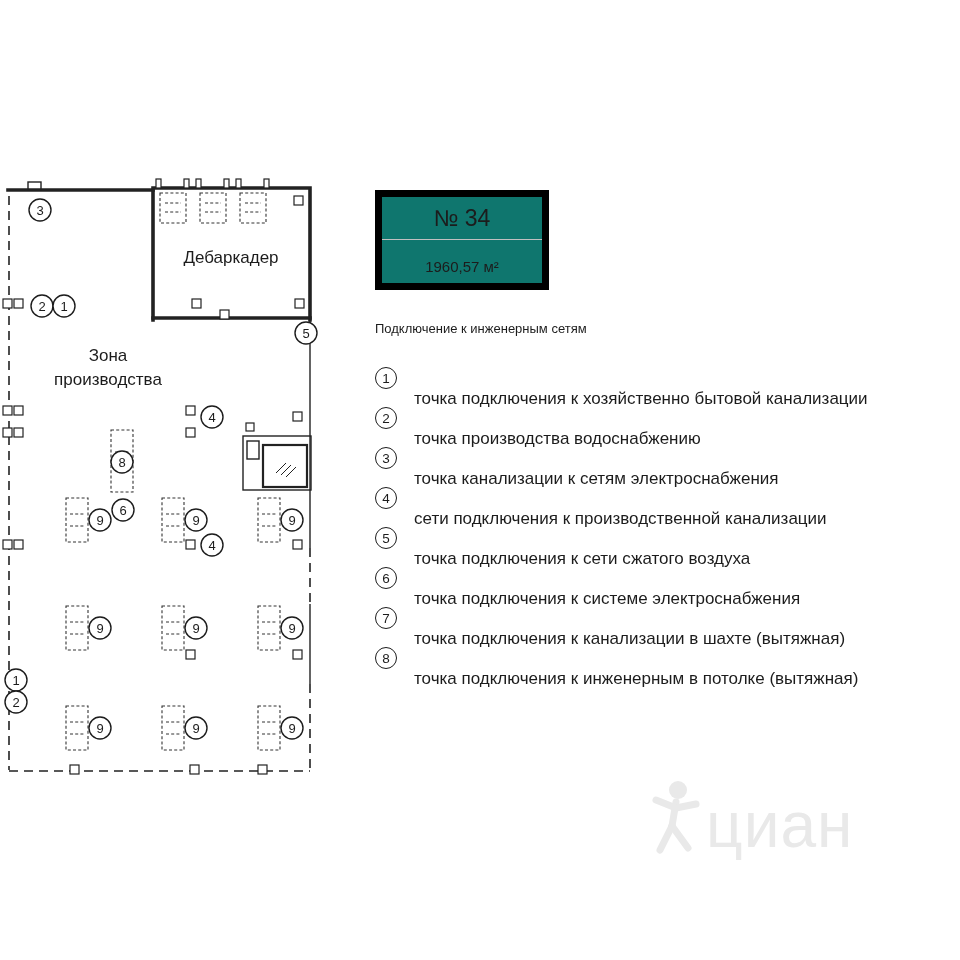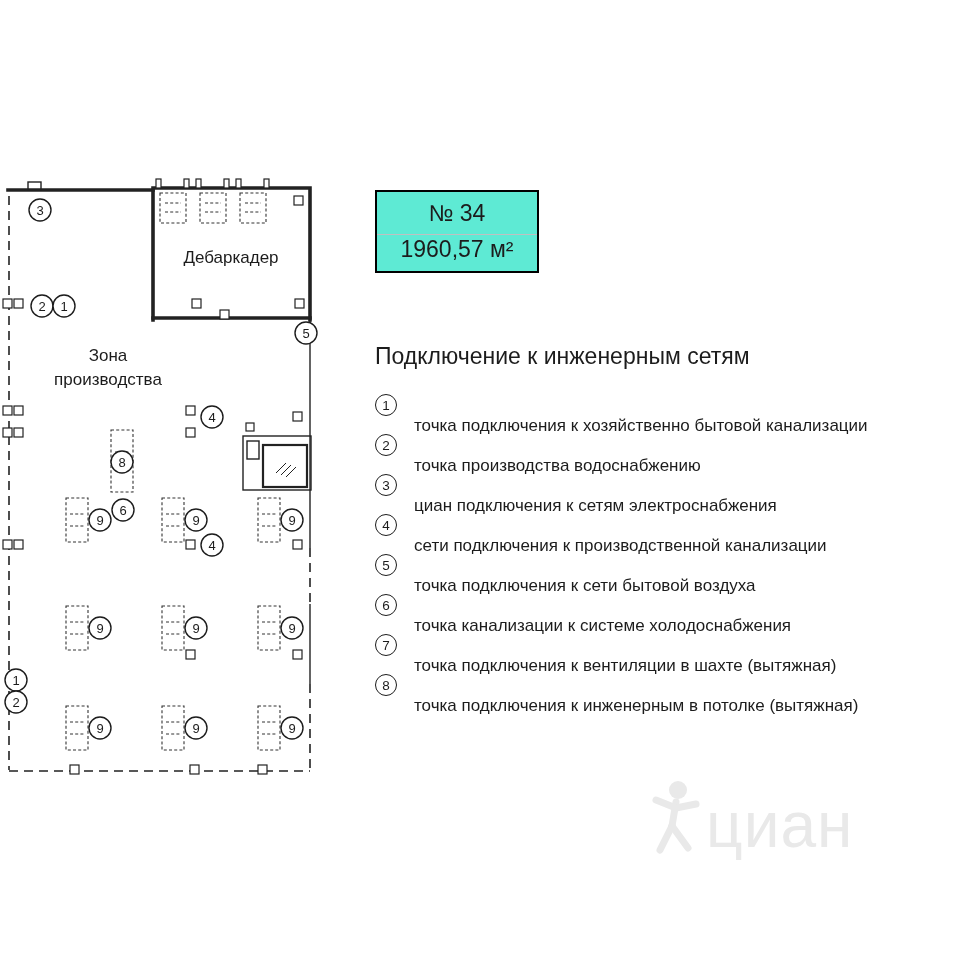--- a/index.html
+++ b/index.html
@@ -15,24 +15,24 @@
   .dashwall{stroke:#222;stroke-width:1.6;fill:none;stroke-dasharray:9 6;}
   .dashrect{stroke:#333;stroke-width:1.1;fill:none;stroke-dasharray:3 2.2;}
   .innerdash{stroke:#333;stroke-width:1;fill:none;stroke-dasharray:3 2.2;}
   .sq{fill:#fff;stroke:#222;stroke-width:1.2;}
   .plan-label{font-size:17px;fill:#1c1c1c;text-anchor:middle;font-family:"Liberation Sans",sans-serif;}
   .marker-circle{fill:#fff;stroke:#1c1c1c;stroke-width:1.4;}
   .marker-num{font-size:13px;fill:#1c1c1c;text-anchor:middle;font-family:"Liberation Sans",sans-serif;}
 
   
   .info{position:absolute;left:375px;top:190px;width:585px;}
-  .unit-box{width:160px;border:2px solid #000000;text-align:center;background:#5eead4;}
+  .unit-box{width:160px;border:7px solid #000000;text-align:center;background:#0f766e;}
   .unit-number{font-size:23px;padding:8px 0 7px;}
-  .unit-area{font-size:23px;border-top:1px solid #c0c0c0;padding:1px 0 8px;}
-  .legend-title{margin-top:72px;font-size:23px;line-height:22px;}
+  .unit-area{font-size:15px;border-top:1px solid #c0c0c0;padding:18px 0 8px;}
+  .legend-title{margin-top:28px;font-size:13px;line-height:22px;}
   .legend{list-style:none;margin:18px 0 0;padding:0;}
   .legend li{display:flex;align-items:center;height:40px;}
   .lnum{flex:0 0 auto;width:22px;height:22px;box-sizing:border-box;border:1.4px solid #1c1c1c;border-radius:50%;
         display:flex;align-items:center;justify-content:center;font-size:13.5px;margin-right:17px;}
   .ltext{font-size:17px;white-space:nowrap;margin-top:42px;}
 
   
   .watermark{position:absolute;left:648px;top:778px;display:flex;align-items:flex-end;color:#e9e9e9;}
   .wm-figure{margin-right:6px;}
   .wm-text{font-size:64px;line-height:0.95;letter-spacing:1px;}
@@ -209,37 +209,37 @@
       <li>
         <span class="lnum">1</span>
         <span class="ltext">точка подключения к хозяйственно бытовой канализации</span>
       </li>
       <li>
         <span class="lnum">2</span>
         <span class="ltext">точка производства водоснабжению</span>
       </li>
       <li>
         <span class="lnum">3</span>
-        <span class="ltext">циан подключения к сетям электроснабжения</span>
+        <span class="ltext">точка канализации к сетям электроснабжения</span>
       </li>
       <li>
         <span class="lnum">4</span>
         <span class="ltext">сети подключения к производственной канализации</span>
       </li>
       <li>
         <span class="lnum">5</span>
-        <span class="ltext">точка подключения к сети бытовой воздуха</span>
+        <span class="ltext">точка подключения к сети сжатого воздуха</span>
       </li>
       <li>
         <span class="lnum">6</span>
-        <span class="ltext">точка канализации к системе холодоснабжения</span>
+        <span class="ltext">точка подключения к системе электроснабжения</span>
       </li>
       <li>
         <span class="lnum">7</span>
-        <span class="ltext">точка подключения к вентиляции в шахте (вытяжная)</span>
+        <span class="ltext">точка подключения к канализации в шахте (вытяжная)</span>
       </li>
       <li>
         <span class="lnum">8</span>
         <span class="ltext">точка подключения к инженерным в потолке (вытяжная)</span>
       </li>
     </ul>
   </div>
 
   <div class="watermark">
     <svg class="wm-figure" width="52" height="78" viewBox="0 0 52 78">

